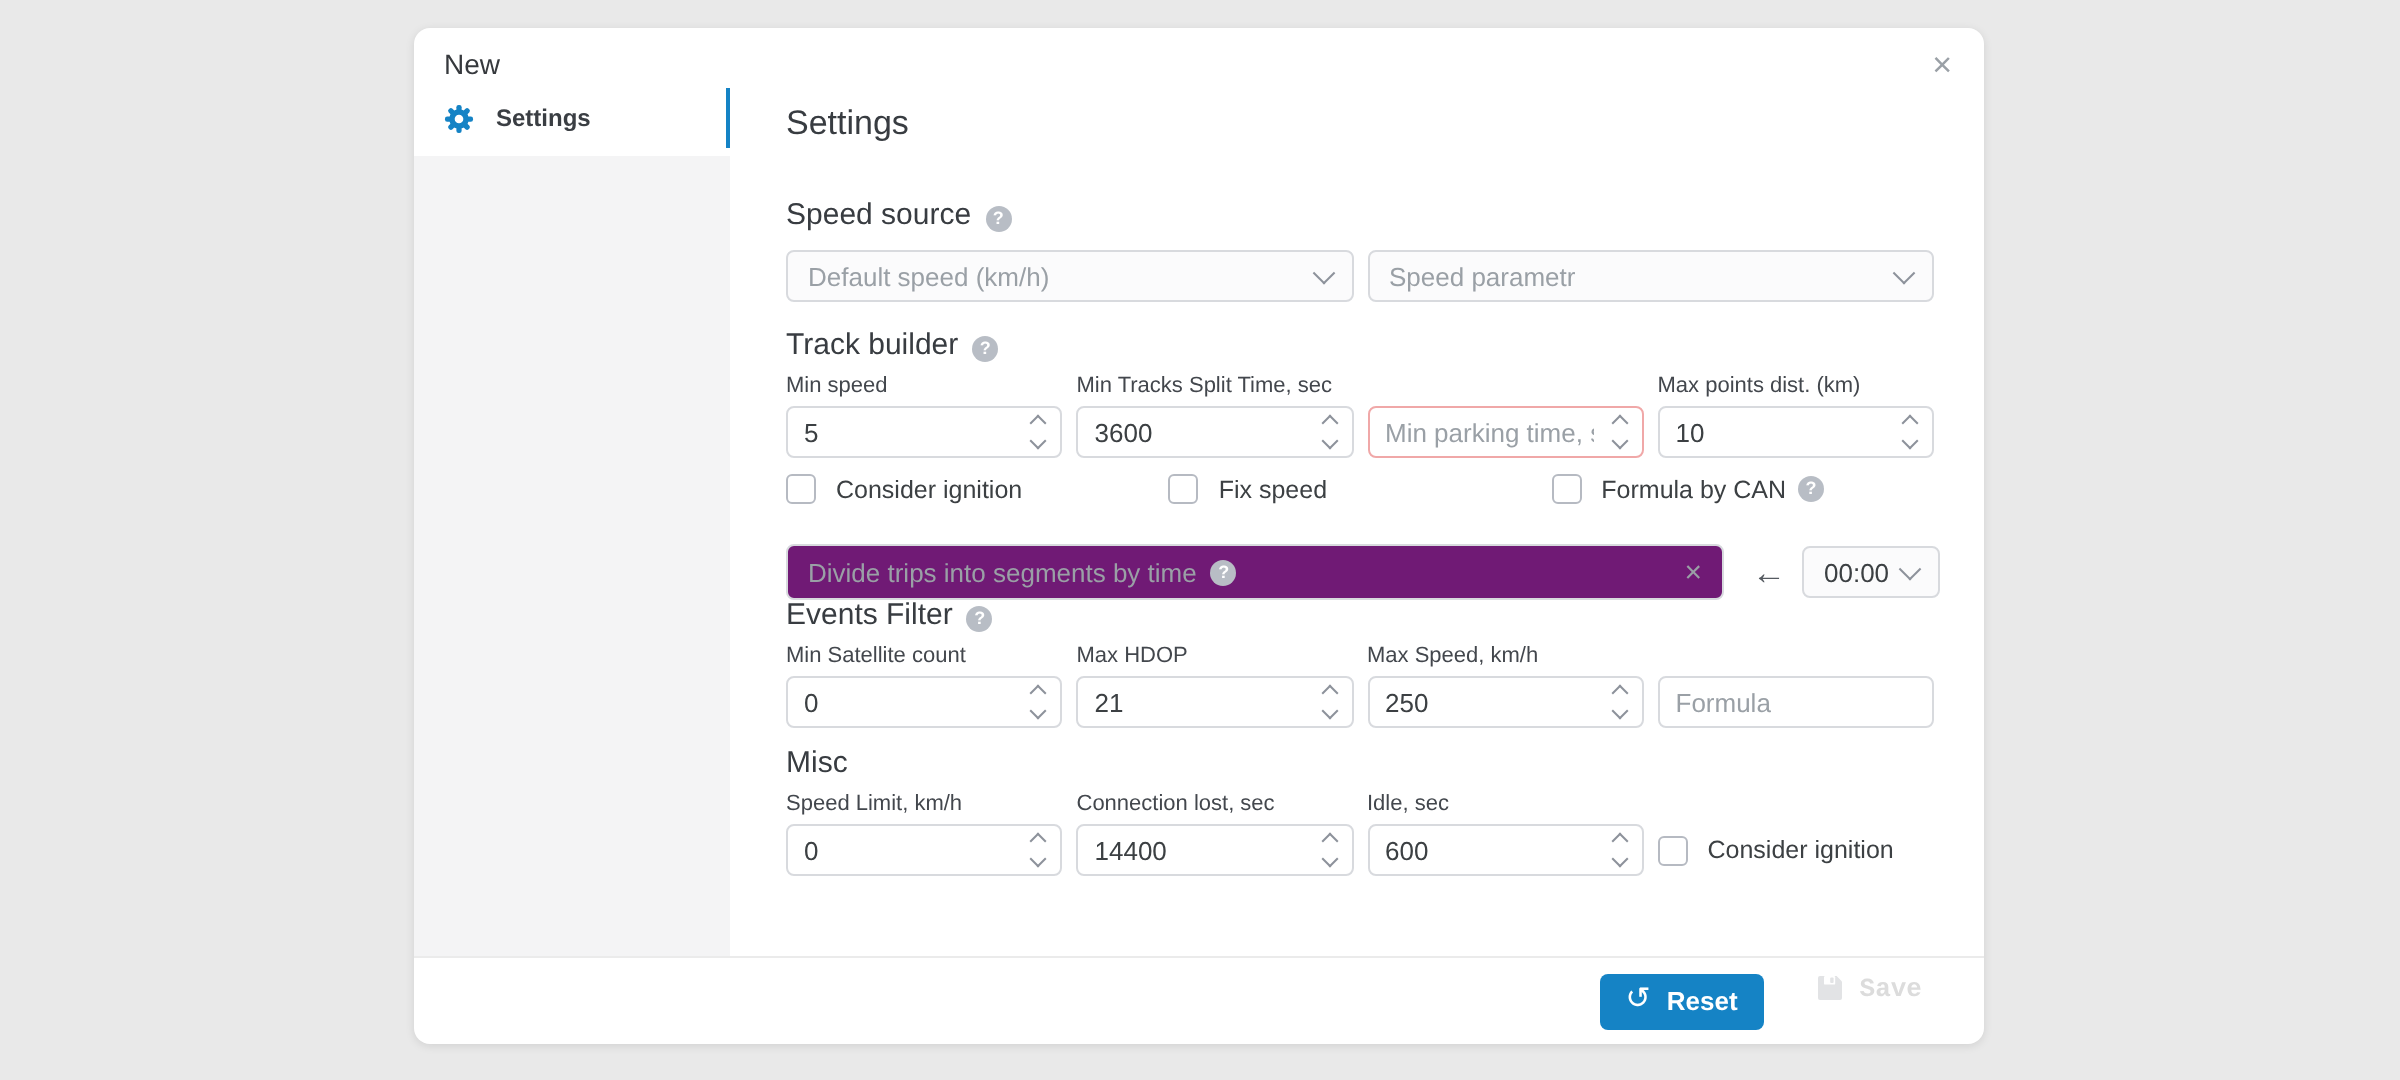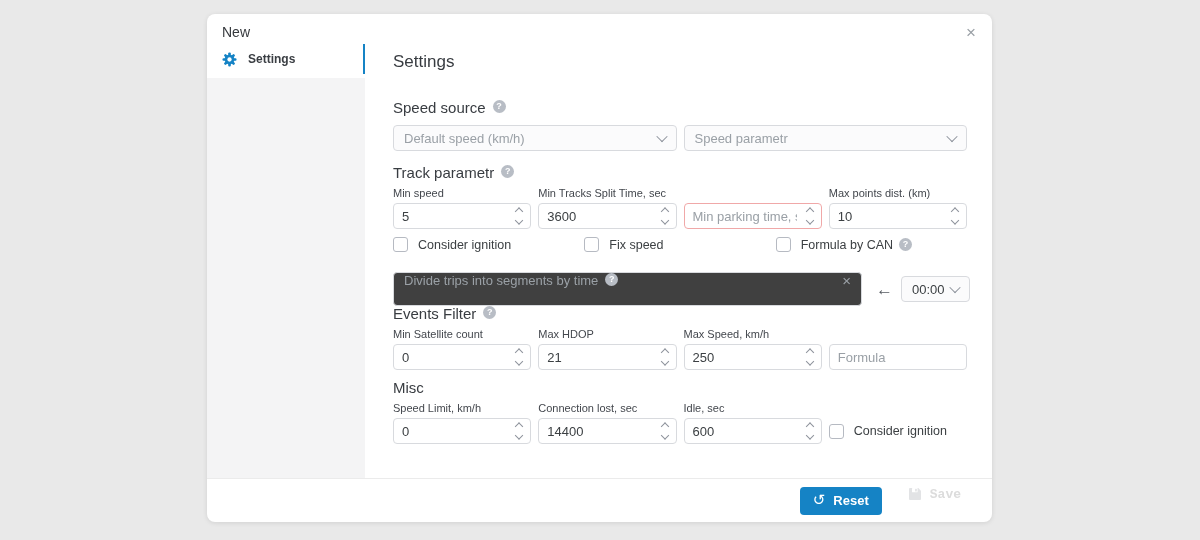--- a/index.html
+++ b/index.html
@@ -39,21 +39,21 @@
   .nav-item{
     height:30px;display:flex;align-items:center;gap:11px;
     padding-left:15px;background:#fff;cursor:pointer;
     border-right:2px solid var(--accent);
   }
   .nav-item .nav-label{font-size:12px;font-weight:700;color:#3a3e43;}
   .sidebar-fill{flex:1;background:#f4f4f5;margin-top:4px;}
   .content{flex:1;padding:0 25px 0 28px;overflow:hidden;}
   .page-title{margin-top:8px;font-size:17px;line-height:20px;color:#383c41;}
   
-  .sec-title{display:flex;align-items:flex-start;gap:7px;font-size:15px;line-height:16px;color:#383c41;}
+  .sec-title{display:flex;align-items:flex-end;gap:7px;font-size:15px;line-height:16px;color:#383c41;}
   .mt-sec1{margin-top:28px;}
   .mt-sec2{margin-top:14px;}
   .mt-sec3{}
   .mt-sec4{margin-top:10px;}
   .help{
     width:13px;height:13px;border-radius:50%;background:var(--help-bg);
     color:#fff;font-size:9px;font-weight:700;line-height:13px;
     display:inline-flex;align-items:center;justify-content:center;flex:0 0 13px;
   }
   
@@ -92,22 +92,22 @@
   .dropdown .dd-text.dark{color:var(--txt);}
   .dd-chev{margin-left:auto;width:8px;height:8px;border-left:1.6px solid #8d929b;border-top:1.6px solid #8d929b;transform:rotate(225deg) translate(1px,1px);}
   
   .checkbox-row{display:grid;grid-template-columns:repeat(3,1fr);margin-top:8px;}
   .check-item{display:flex;align-items:center;gap:10px;cursor:pointer;}
   .checkbox{width:15px;height:15px;border:1px solid #b6bac2;border-radius:3px;background:#fff;flex:0 0 15px;}
   .check-label{font-size:12.5px;color:#3c4043;display:flex;align-items:center;gap:6px;}
   
   .divide-row{display:flex;align-items:center;margin-top:20px;}
   .combo{
-    flex:0 0 469px;height:34px;border:1px solid var(--border);border-radius:4px;
-    background:#404040;display:flex;gap:7px;padding:0 10px;cursor:pointer;
+    flex:0 0 469px;height:28px;border:1px solid var(--border);border-radius:4px;
+    background:#701a75;display:flex;align-items:center;gap:7px;padding:0 10px;cursor:pointer;
   }
   .combo .combo-text{font-size:13px;color:var(--muted);}
   .combo .clear{margin-left:auto;font-size:15px;color:#9aa0a6;line-height:1;cursor:pointer;}
   .arrow-left{
     flex:0 0 14px;margin:0 8px 0 14px;font-size:17px;line-height:1;
     color:#555a60;font-weight:700;text-align:center;
   }
   .time-dd{flex:0 0 69px;}
   
   .modal-footer{
@@ -171,21 +171,21 @@
           <span class="dd-text">Default speed (km/h)</span>
           <span class="dd-chev"></span>
         </div>
         <div class="dropdown">
           <span class="dd-text">Speed parametr</span>
           <span class="dd-chev"></span>
         </div>
       </div>
 
       <div class="sec-title mt-sec2">
-        <span>Track parametr</span>
+        <span>Track builder</span>
         <span class="help">?</span>
       </div>
       <div class="grid4">
         <div class="field">
           <div class="field-label">Min speed</div>
           <div class="num-wrap">
             <input class="num-input" type="text" value="5" style="">
             <span class="stepper">
                 <span class="chev-u"></span>
                 <span class="chev-s"></span>

